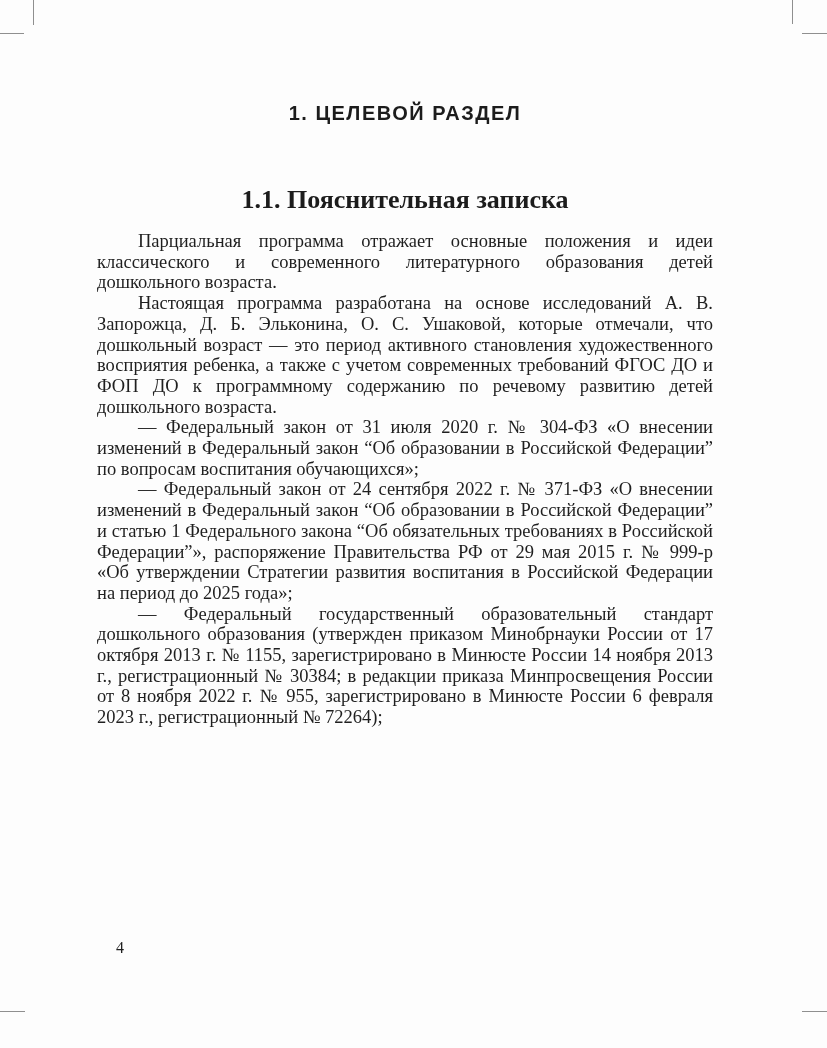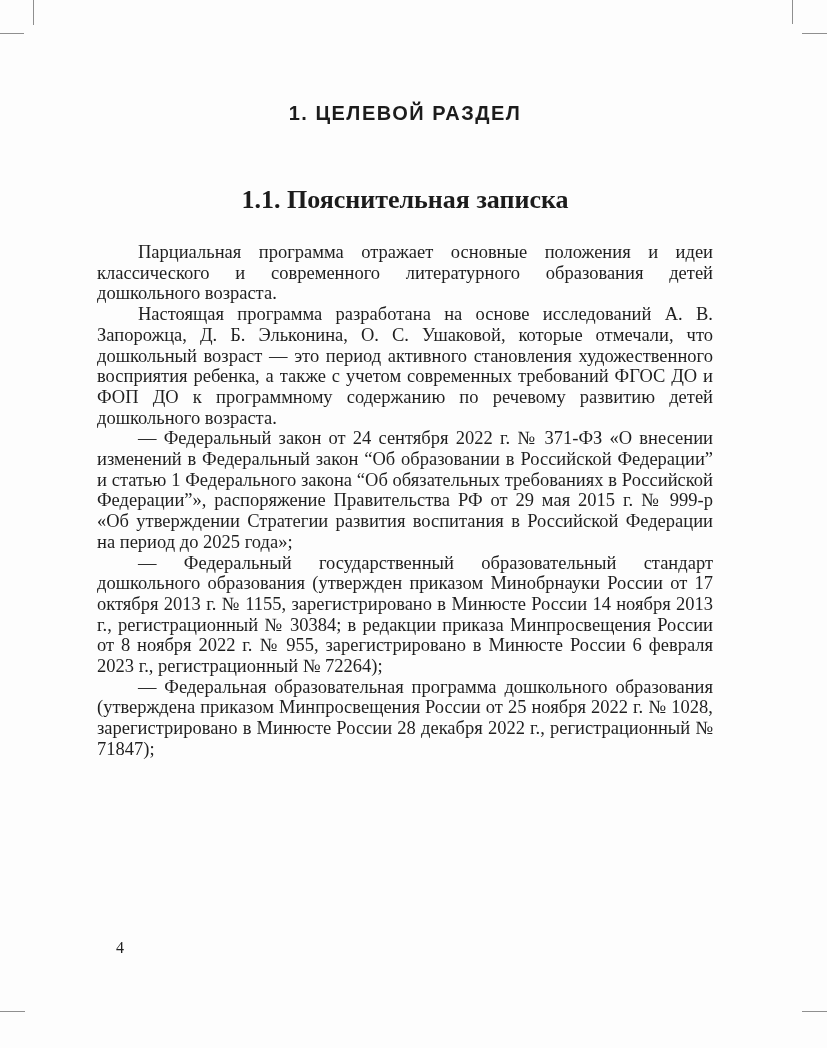--- a/index.html
+++ b/index.html
@@ -43,21 +43,21 @@
   h2.subsection {
     margin-top: 62px;
     font-family: "Liberation Serif", "DejaVu Serif", serif;
     font-weight: bold;
     font-size: 26px;
     line-height: 26px;
     text-align: center;
     color: #1c1c1c;
   }
   .body-text {
-    margin-top: 29px;
+    margin-top: 18px;
   }
   .body-text p {
     font-size: 18.5px;
     line-height: 20.7px;
     text-align: justify;
     text-indent: 41px;
     hyphens: auto;
     -webkit-hyphens: auto;
   }
   .page-number {
@@ -81,20 +81,20 @@
   <div class="crop br-h"></div>
   <div class="crop br-v"></div>
 
   <div class="content">
     <h1 class="section">1. ЦЕЛЕВОЙ РАЗДЕЛ</h1>
     <h2 class="subsection">1.1. Пояснительная записка</h2>
 
     <div class="body-text">
       <p>Парциальная программа отражает основные положения и идеи классического и современного литературного образования детей дошкольного возраста.</p>
       <p>Настоящая программа разработана на основе исследований А. В. Запорожца, Д. Б. Эльконина, О. С. Ушаковой, которые отмечали, что дошкольный возраст — это период активного становления художественного восприятия ребенка, а также с учетом современных требований ФГОС ДО и ФОП ДО к программному содержанию по речевому развитию детей дошкольного возраста.</p>
+      <p>— Федеральный закон от 31 июля 2020 г. № 304-ФЗ «О внесении изменений в Федеральный закон “Об образовании в Российской Федерации” по вопросам воспитания обучающихся»;</p>
       <p>— Федеральный закон от 24 сентября 2022 г. № 371-ФЗ «О внесении изменений в Федеральный закон “Об образовании в Российской Федерации” и статью 1 Федерального закона “Об обязательных требованиях в Российской Федерации”», распоряжение Правительства РФ от 29 мая 2015 г. № 999-р «Об утверждении Стратегии развития воспитания в Российской Федерации на период до 2025 года»;</p>
       <p>— Федеральный государственный образовательный стандарт дошкольного образования (утвержден приказом Минобрнауки России от 17 октября 2013 г. № 1155, зарегистрировано в Минюсте России 14 ноября 2013 г., регистрационный № 30384; в редакции приказа Минпросвещения России от 8 ноября 2022 г. № 955, зарегистрировано в Минюсте России 6 февраля 2023 г., регистрационный № 72264);</p>
-      <p>— Федеральная образовательная программа дошкольного образования (утверждена приказом Минпросвещения России от 25 ноября 2022 г. № 1028, зарегистрировано в Минюсте России 28 декабря 2022 г., регистрационный № 71847);</p>
     </div>
   </div>
 
   <div class="page-number">4</div>
 </div>
 
 </body></html>

